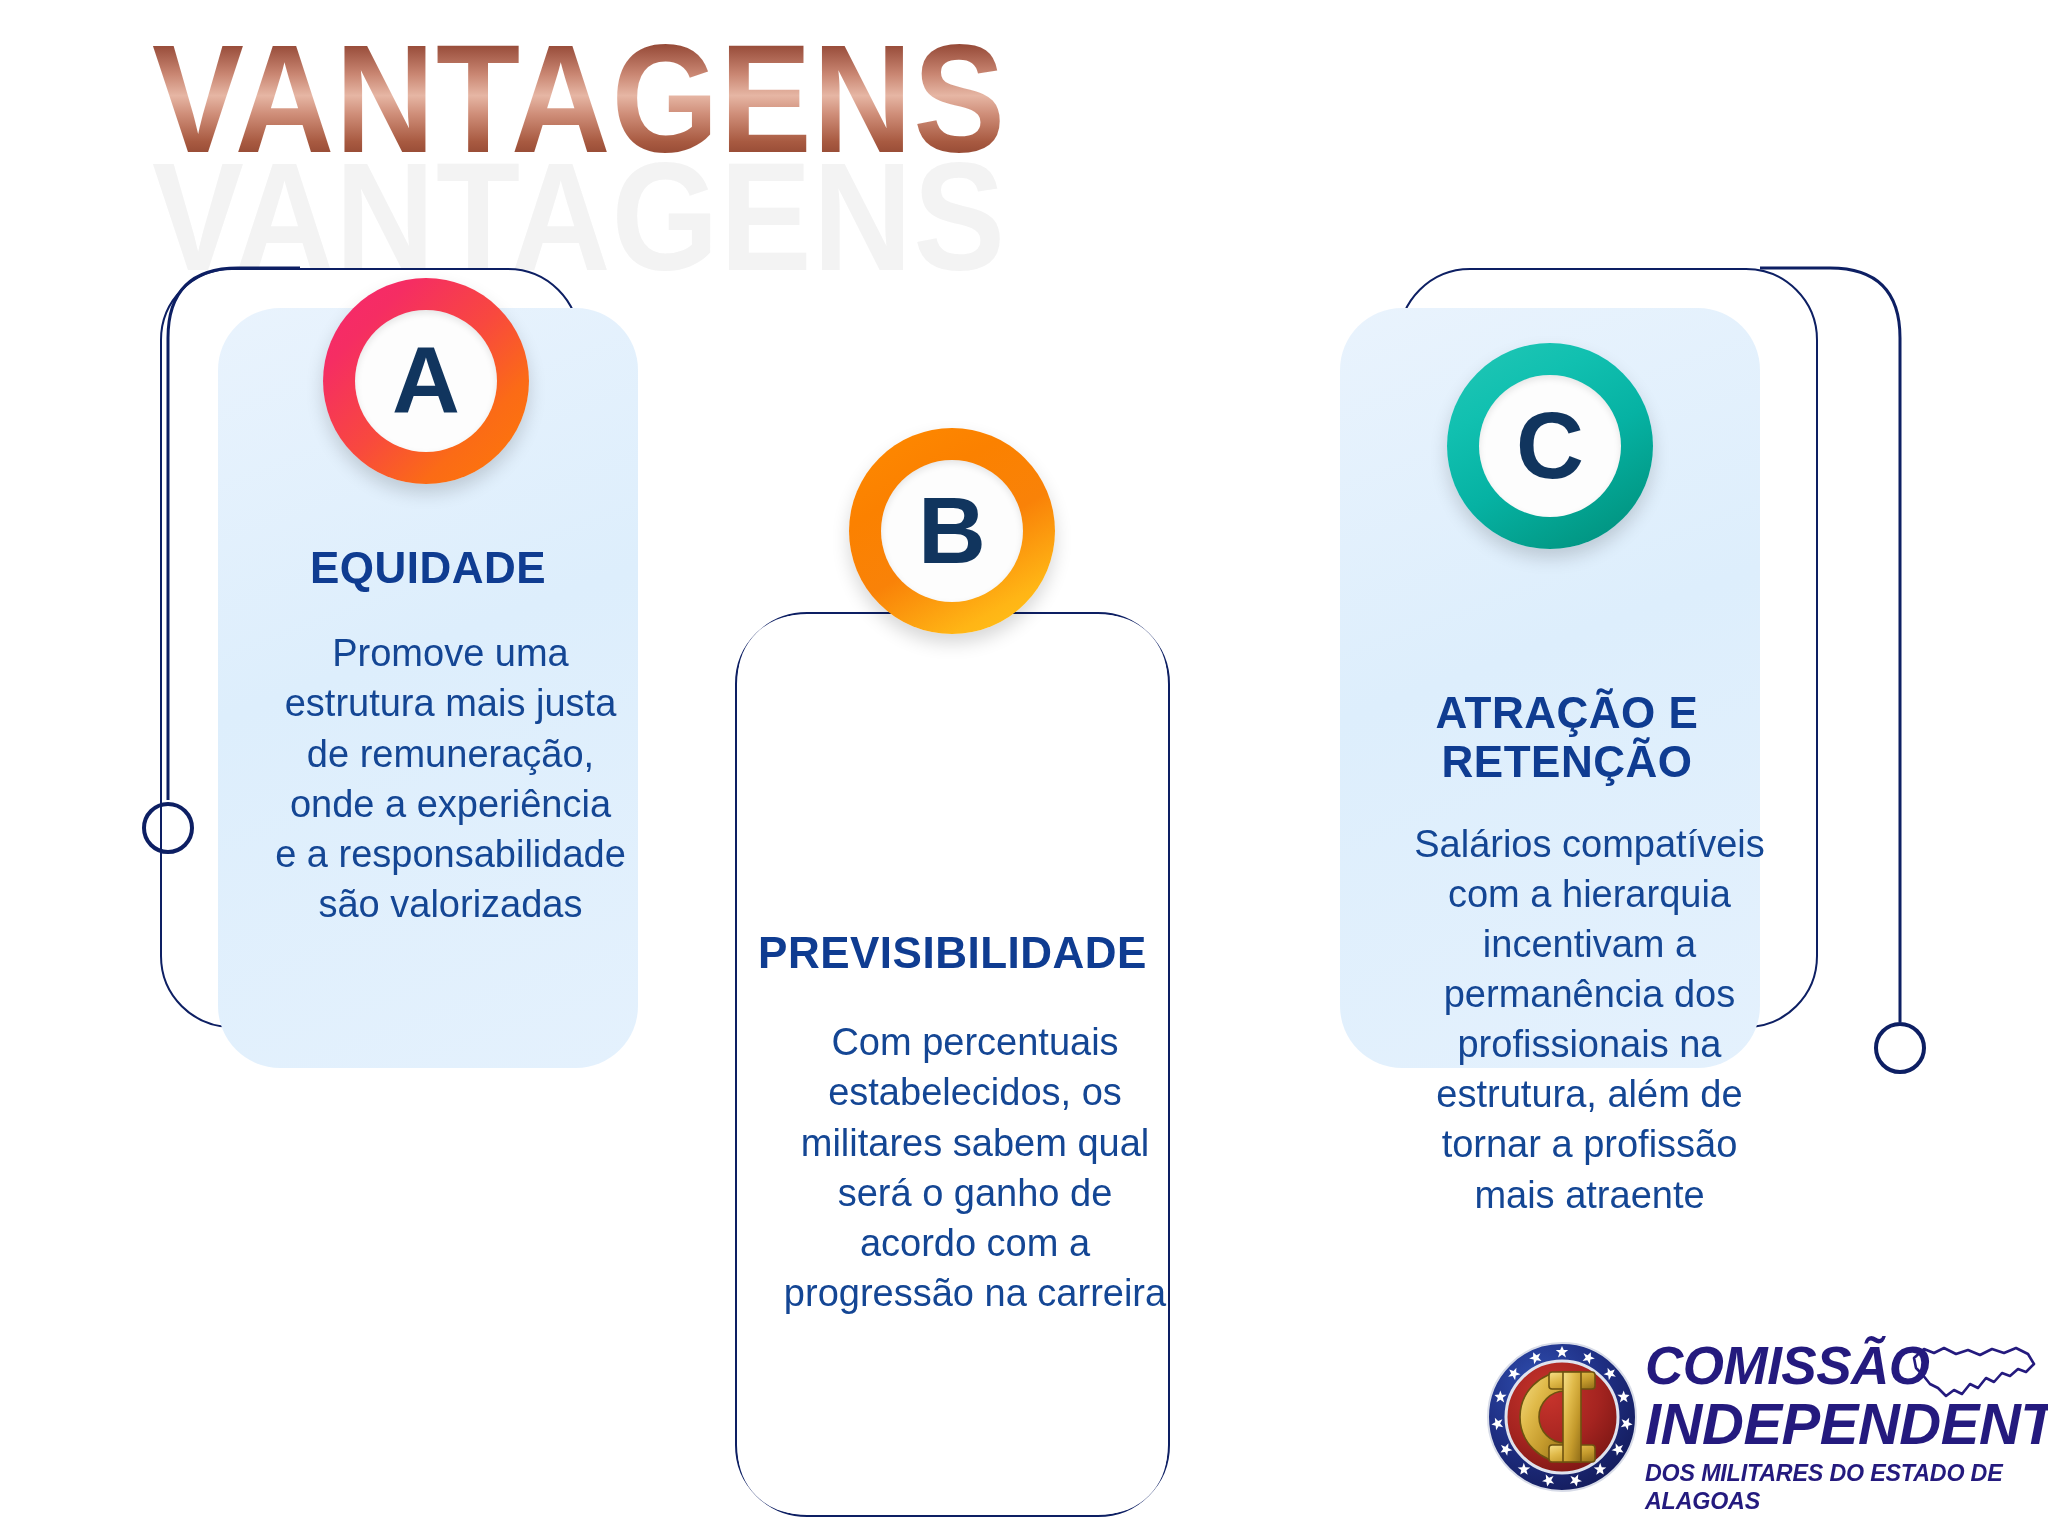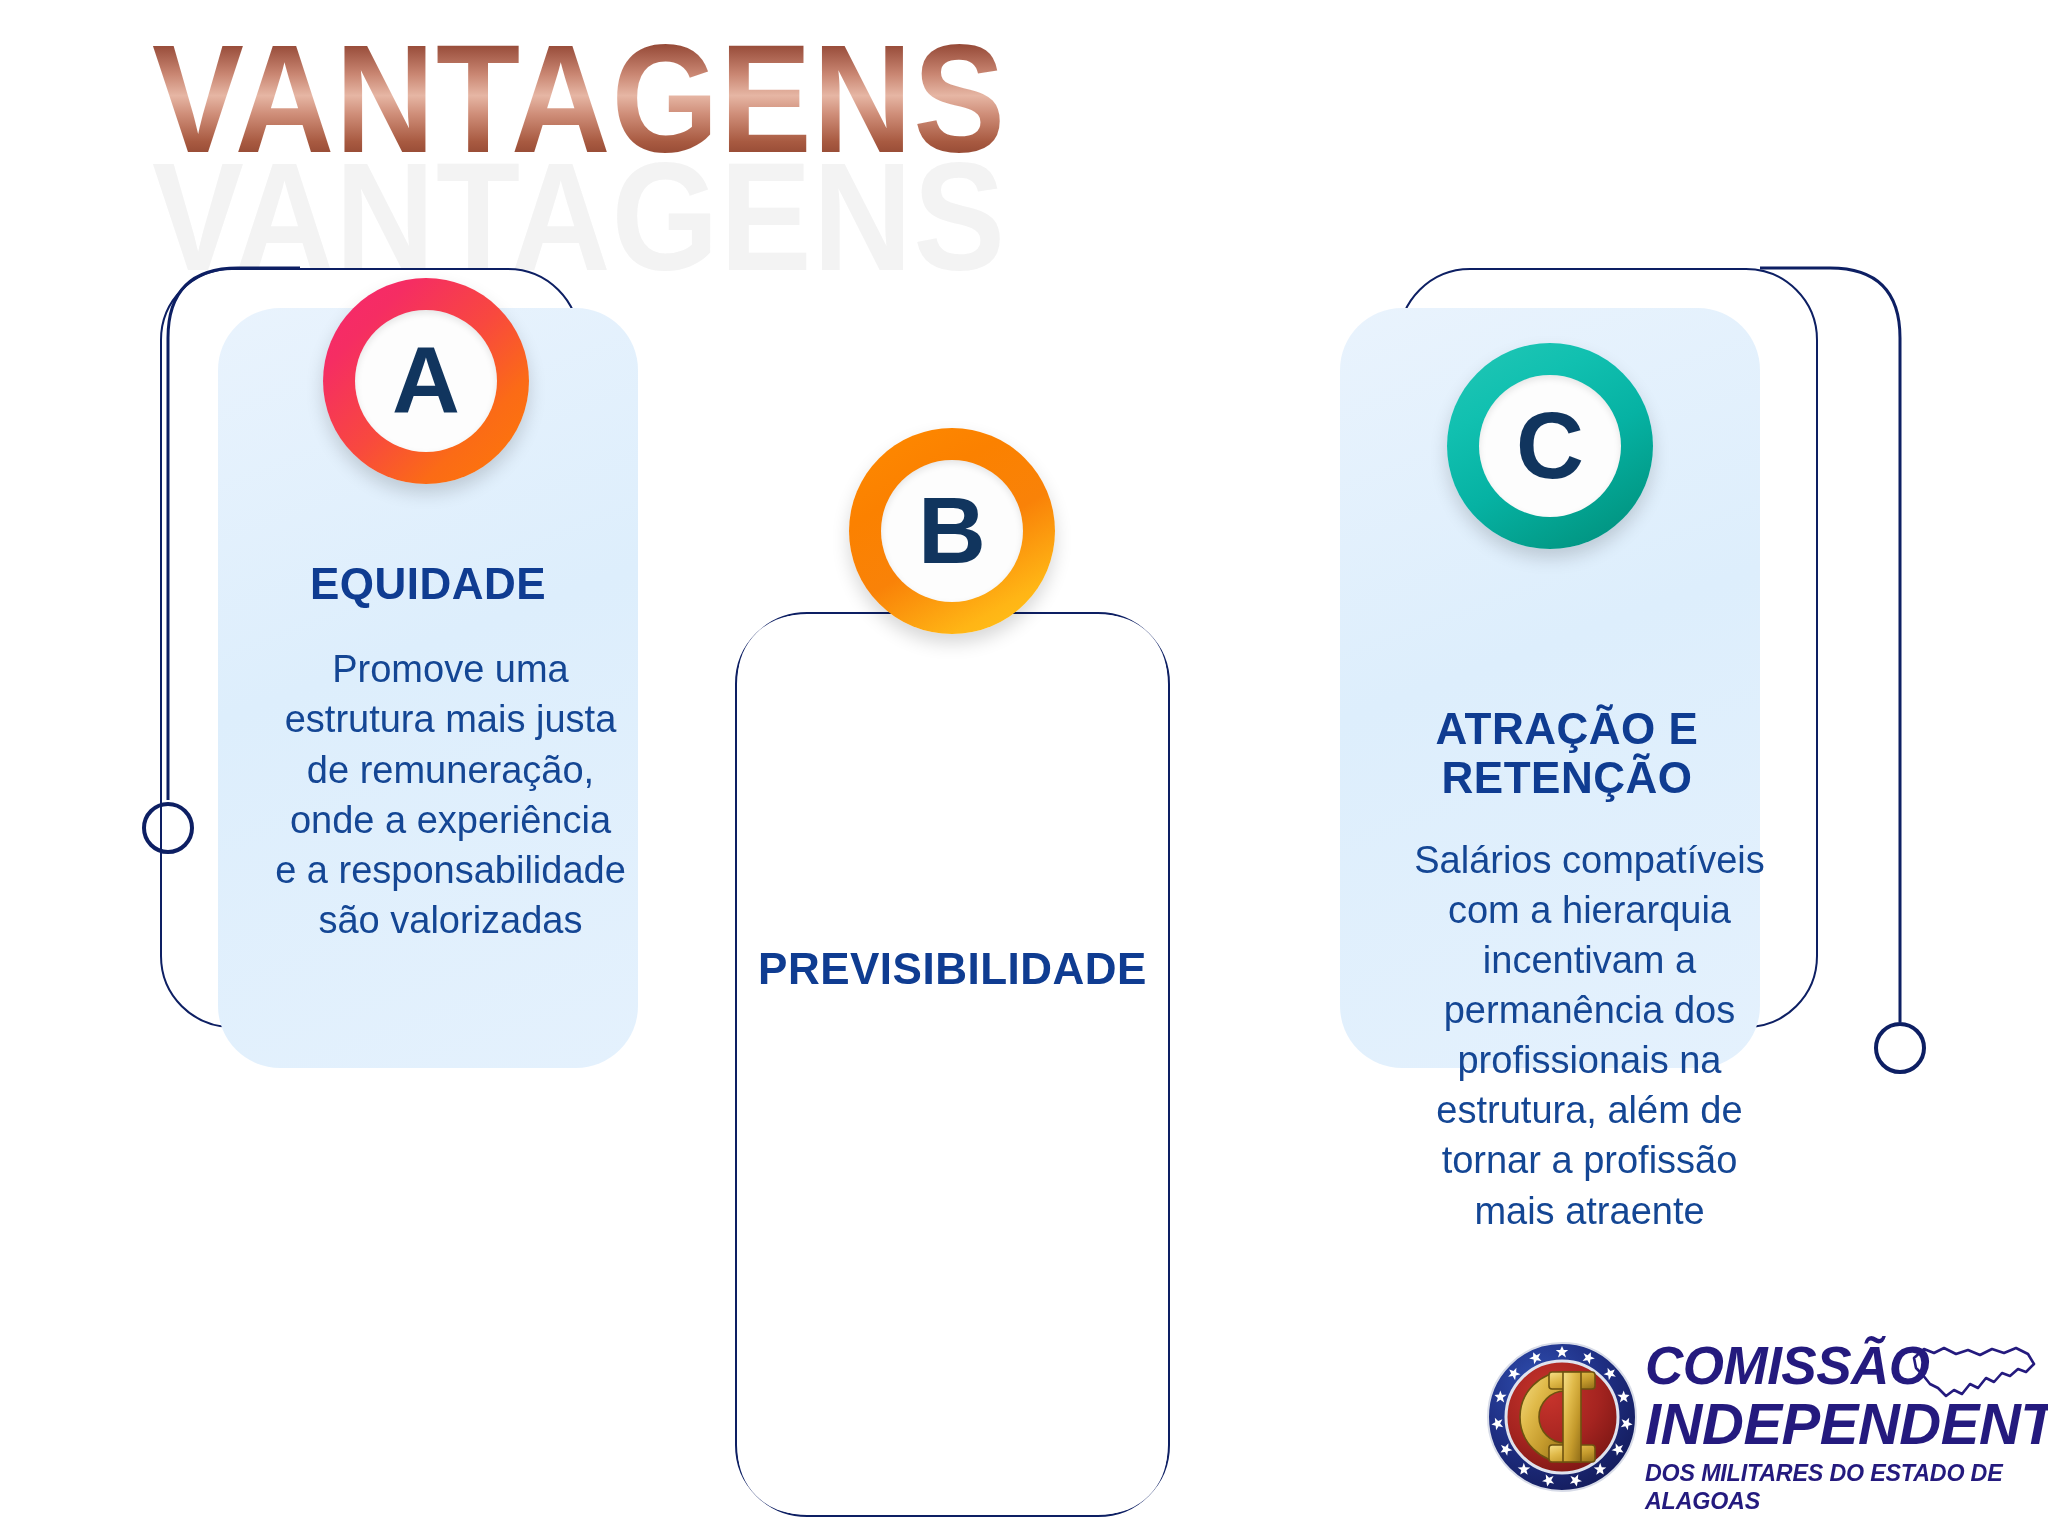--- a/index.html
+++ b/index.html
@@ -159,21 +159,21 @@
   #badge-c .badge-letter { font-size: 94px; }
 
   
   .card-heading {
     font-family: "Liberation Sans", sans-serif;
     font-weight: 700;
     font-size: 44px;
     letter-spacing: 0.5px;
     color: #0f3c91;
     line-height: 1.12;
-    margin: 16px;
+    margin: 0;
     white-space: pre-line;
   }
   .card-body {
     font-family: "Liberation Sans", sans-serif;
     font-weight: 500;
     font-size: 38px;
     color: #144694;
     line-height: 1.32;
     margin: 0;
     white-space: pre-line;
@@ -274,20 +274,26 @@
     <div class="card-fill card-fill-white"></div>
 
     <div class="badge" id="badge-b" style="left:114px; top:-184px;">
       <div class="badge-inner">
         <span class="badge-letter">B</span>
       </div>
     </div>
 
     <div class="card-content" style="left:0px; top:316px; width:435px;">
       <h2 class="card-heading">PREVISIBILIDADE</h2>
+      <p class="card-body" style="margin-top:40px;">Com percentuais
+estabelecidos, os
+militares sabem qual
+será o ganho de
+acordo com a
+progressão na carreira</p>
     </div>
   </div>
 
   <div class="card" id="card-c" style="left:1340px; top:268px; width:480px; height:805px;">
     <div class="card-outline"></div>
     <div class="card-fill"></div>
 
     <div class="badge" id="badge-c" style="left:107px; top:75px;">
       <div class="badge-inner">
         <span class="badge-letter">C</span>

